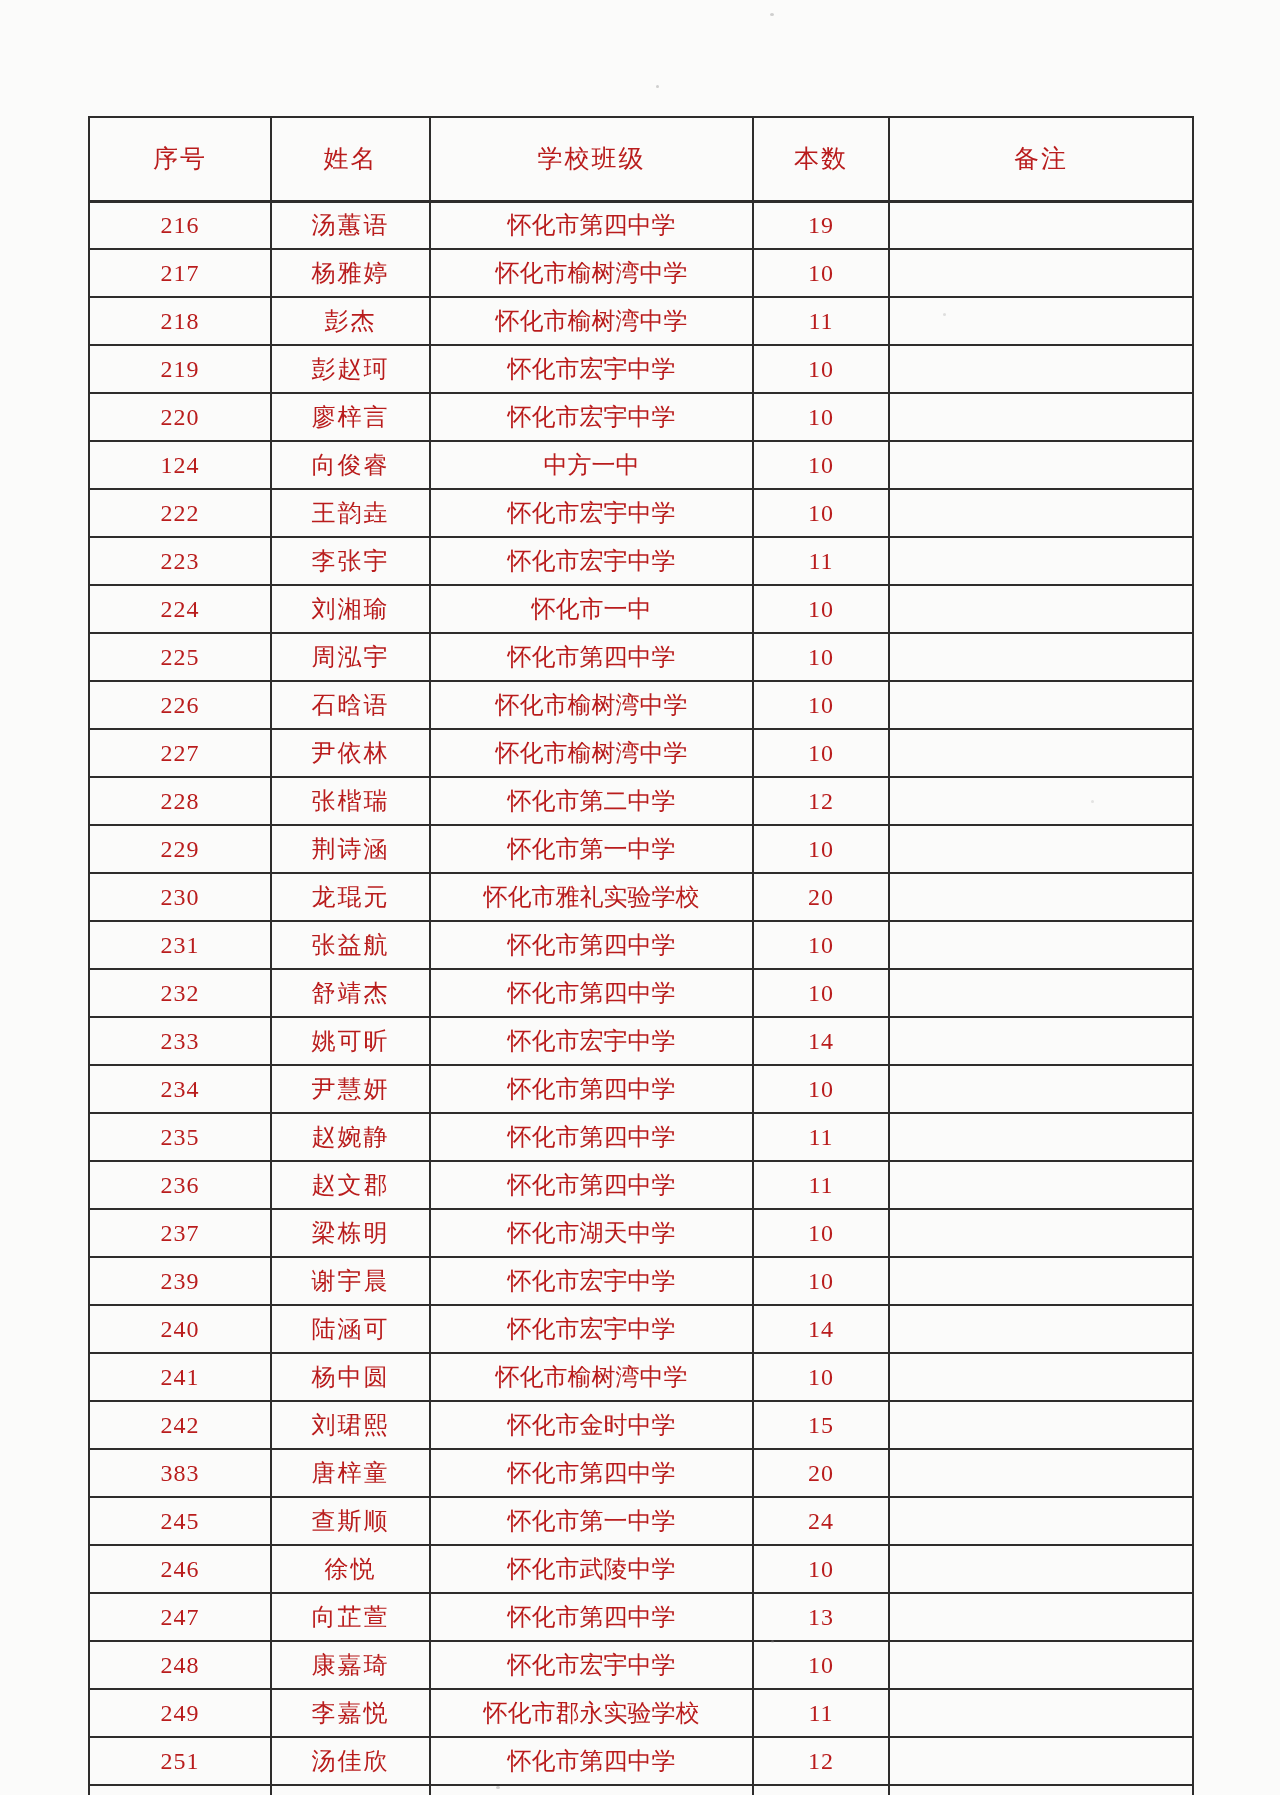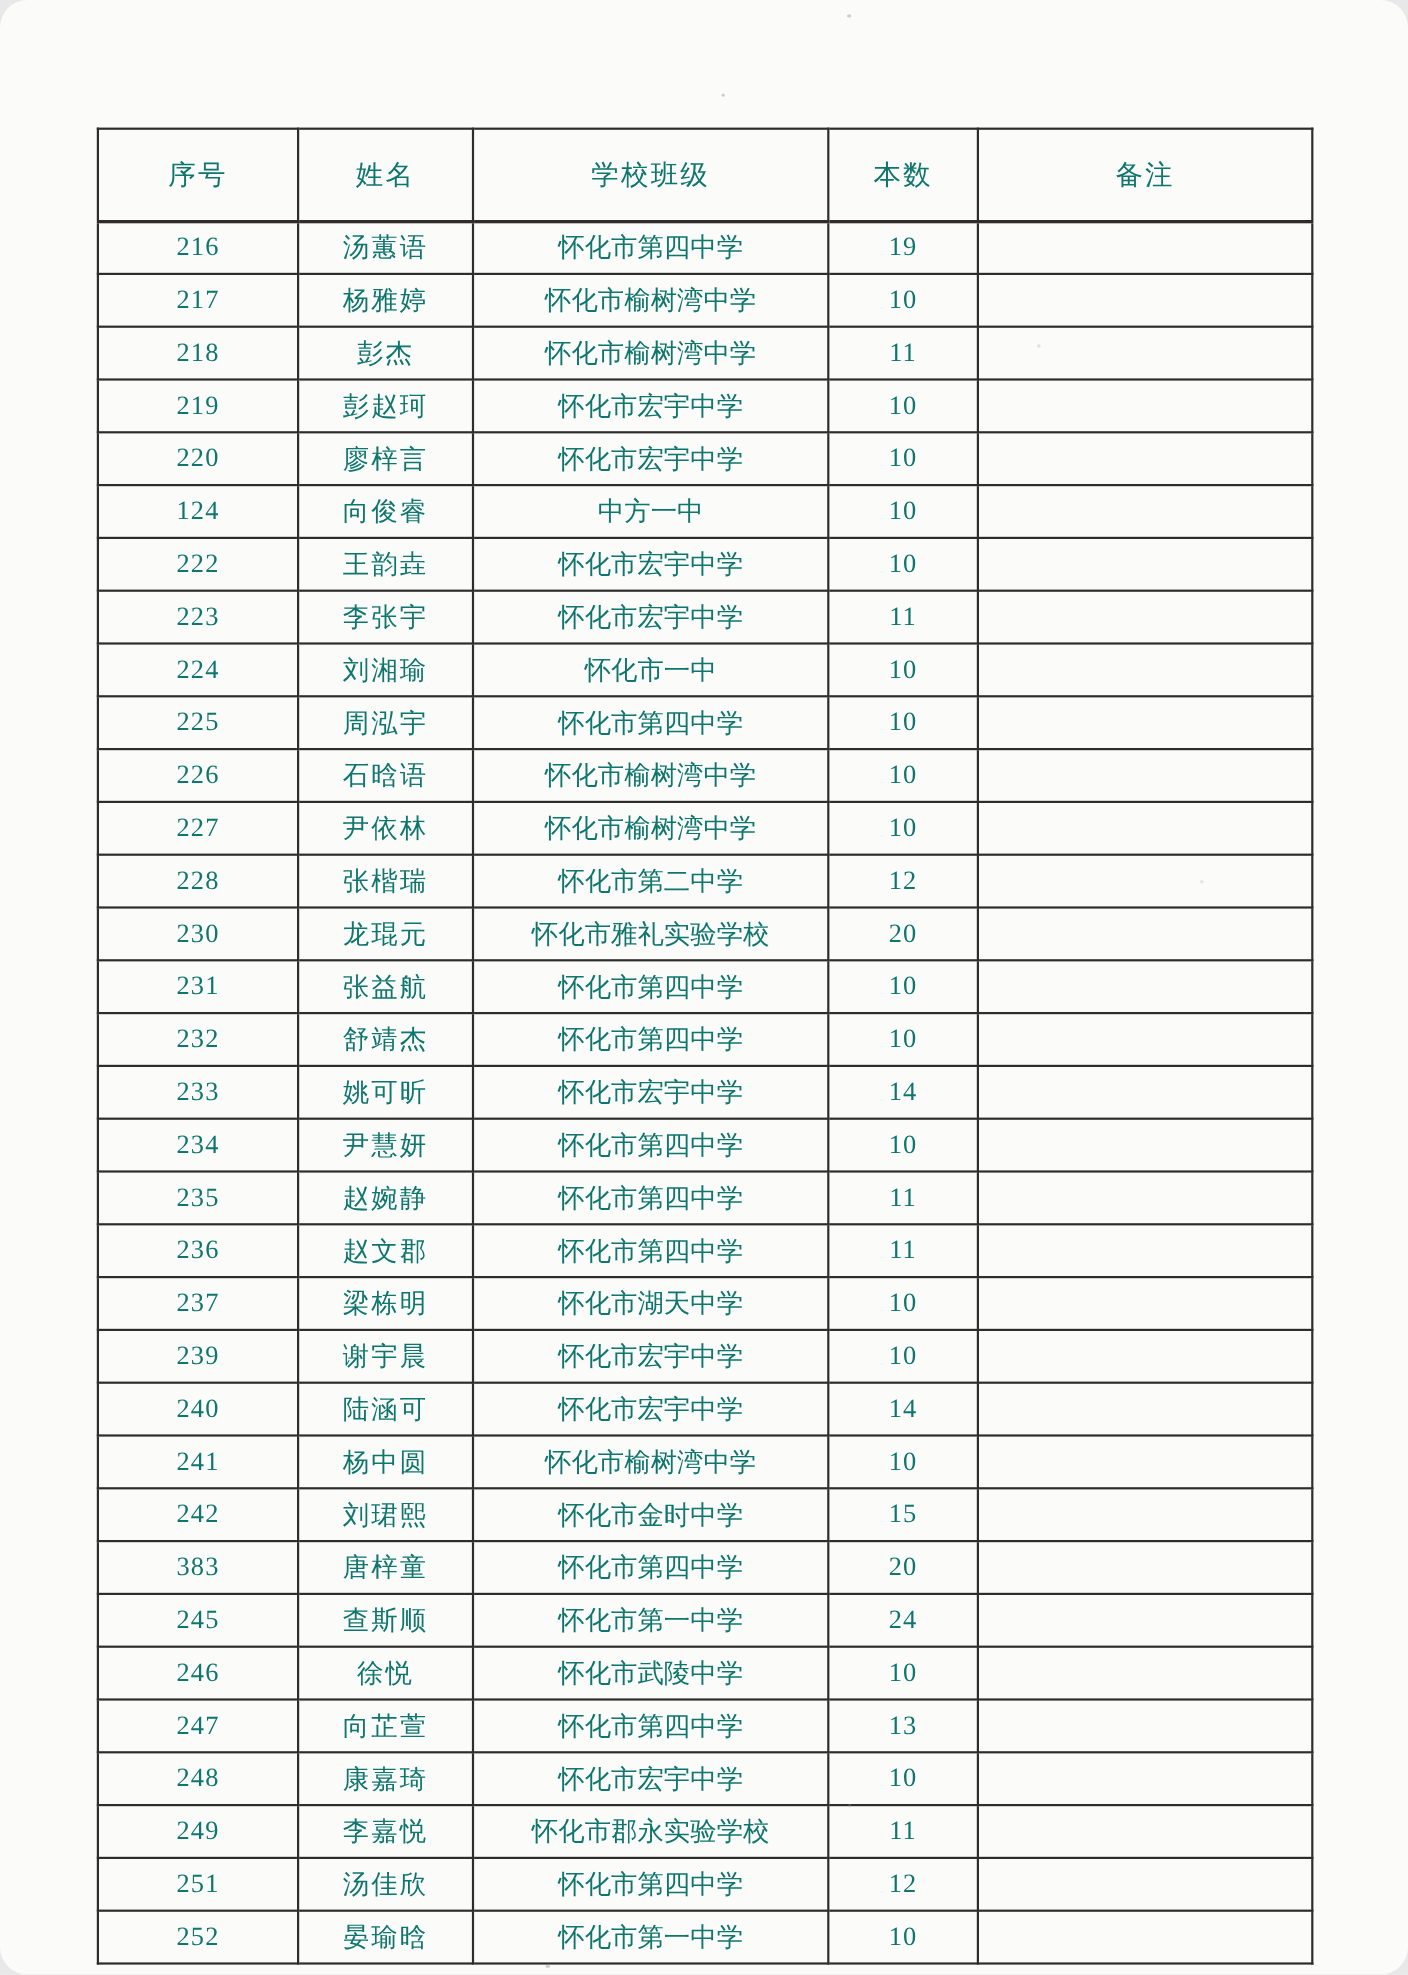--- a/index.html
+++ b/index.html
@@ -7,22 +7,21 @@
     padding: 0;
     background: #e8e8e8;
   }
   .page {
     position: relative;
     width: 1280px;
     height: 1795px;
     background: #fbfbfa;
     overflow: hidden;
     font-family: "Liberation Serif", "DejaVu Serif", serif;
-    color: #0f766e;
-    border-radius: 25px;
+    color: #b91c1c;
   }
   table.roster {
     position: absolute;
     left: 88px;
     top: 116px;
     width: 1104px;
     border-collapse: collapse;
     table-layout: fixed;
   }
   table.roster col.c1 { width: 182px; }
@@ -180,20 +179,27 @@
       <td class="c-remark"></td>
     </tr>
         <tr class="data-row">
       <td class="c-serial">228</td>
       <td class="c-name">张楷瑞</td>
       <td class="c-school">怀化市第二中学</td>
       <td class="c-count">12</td>
       <td class="c-remark"></td>
     </tr>
         <tr class="data-row">
+      <td class="c-serial">229</td>
+      <td class="c-name">荆诗涵</td>
+      <td class="c-school">怀化市第一中学</td>
+      <td class="c-count">10</td>
+      <td class="c-remark"></td>
+    </tr>
+        <tr class="data-row">
       <td class="c-serial">230</td>
       <td class="c-name">龙琨元</td>
       <td class="c-school">怀化市雅礼实验学校</td>
       <td class="c-count">20</td>
       <td class="c-remark"></td>
     </tr>
         <tr class="data-row">
       <td class="c-serial">231</td>
       <td class="c-name">张益航</td>
       <td class="c-school">怀化市第四中学</td>

